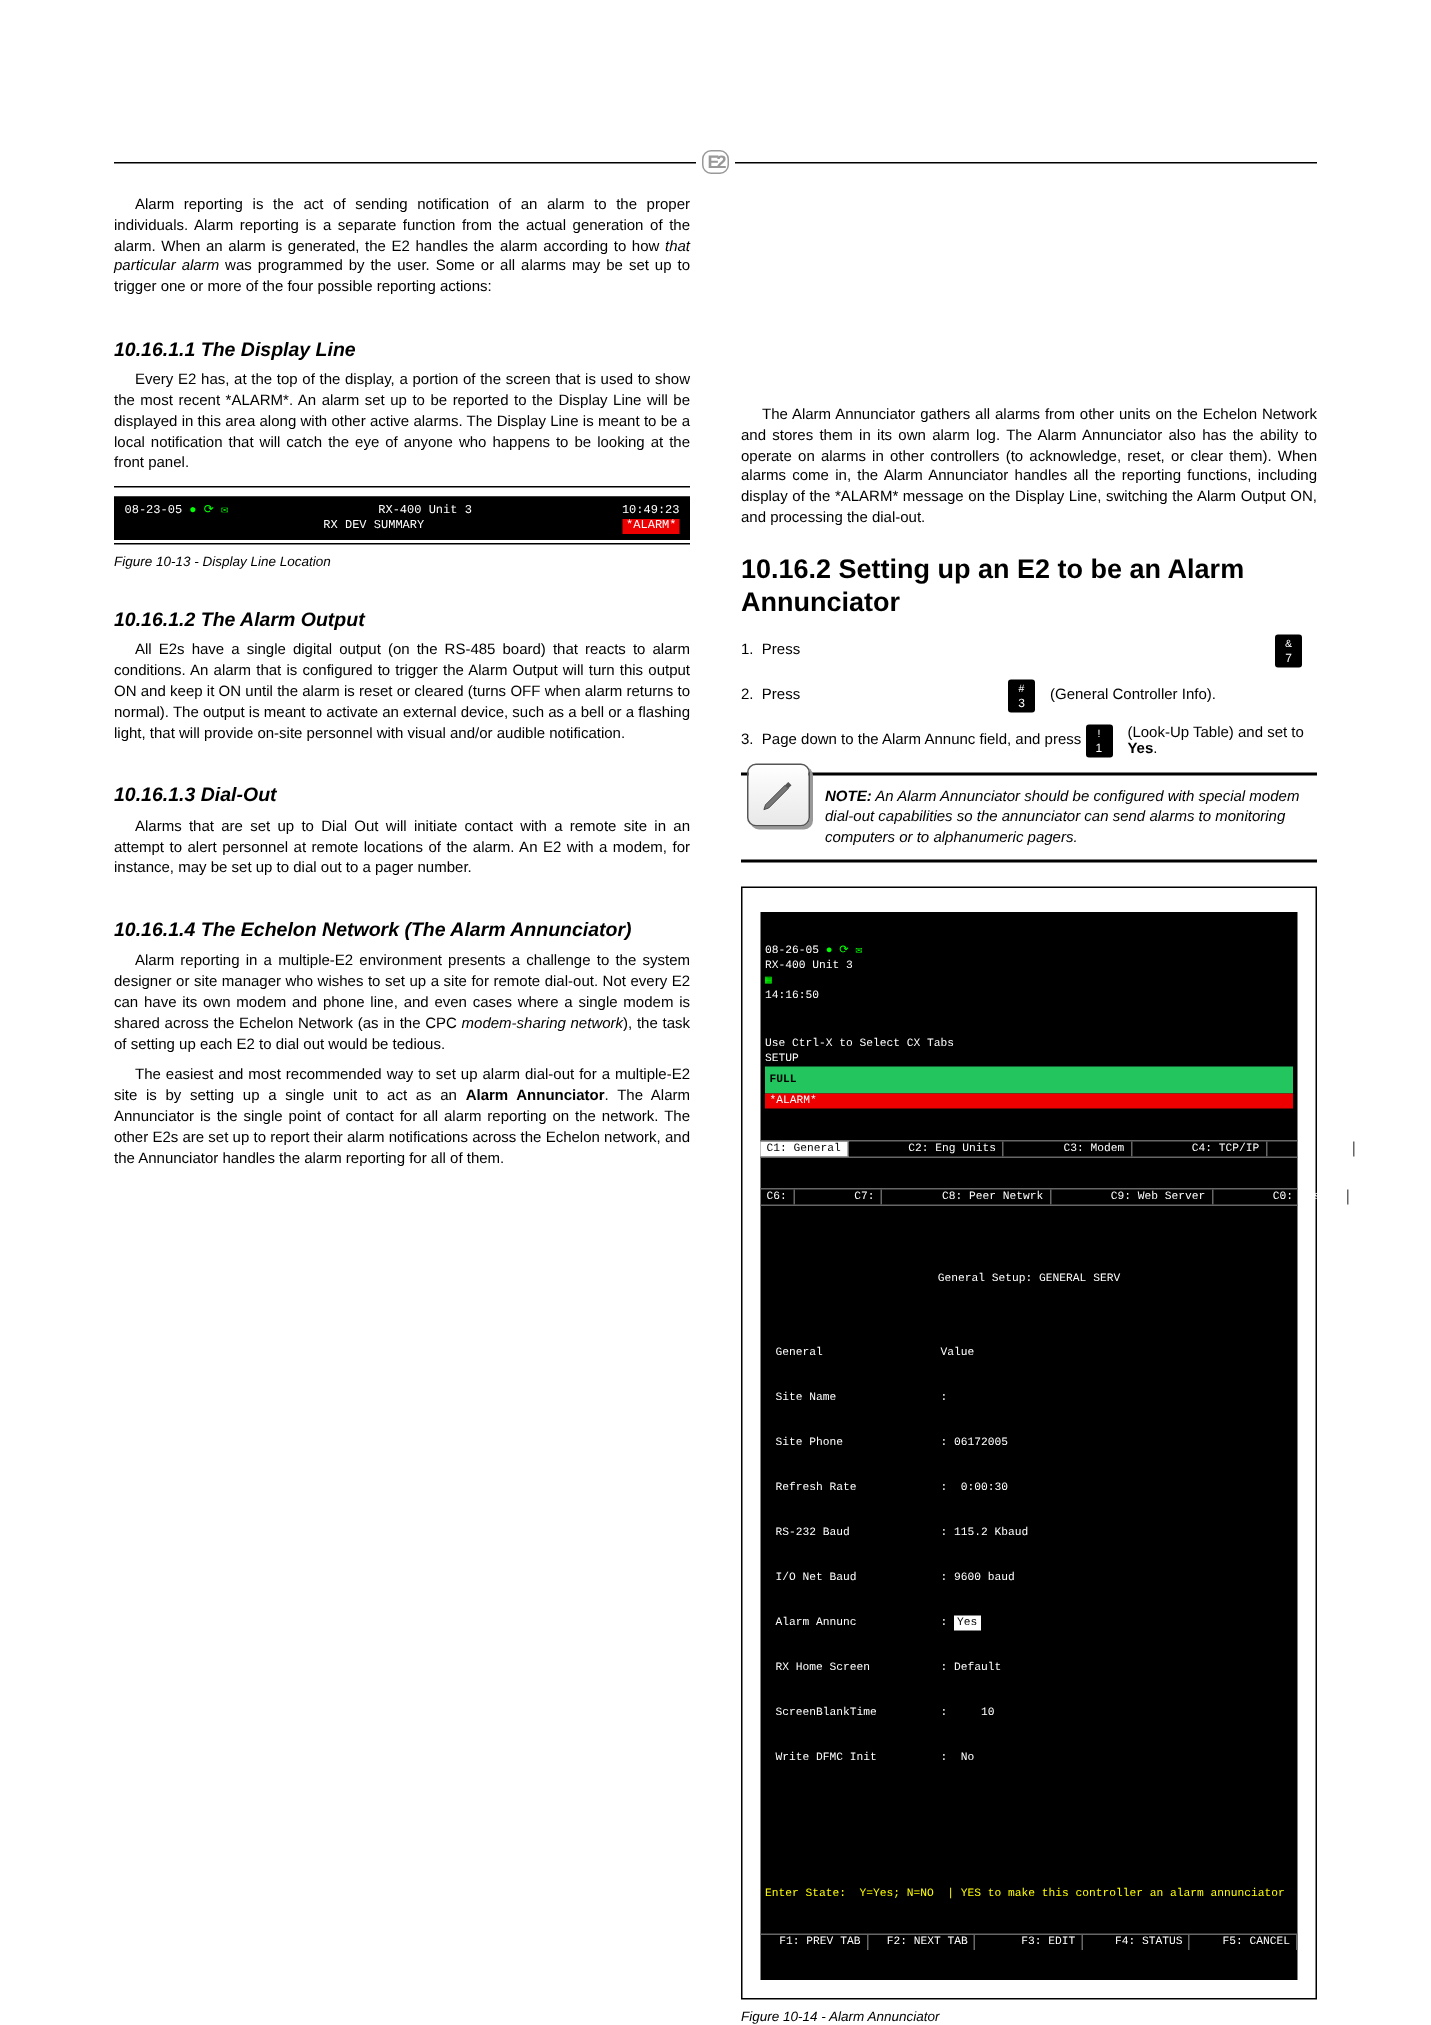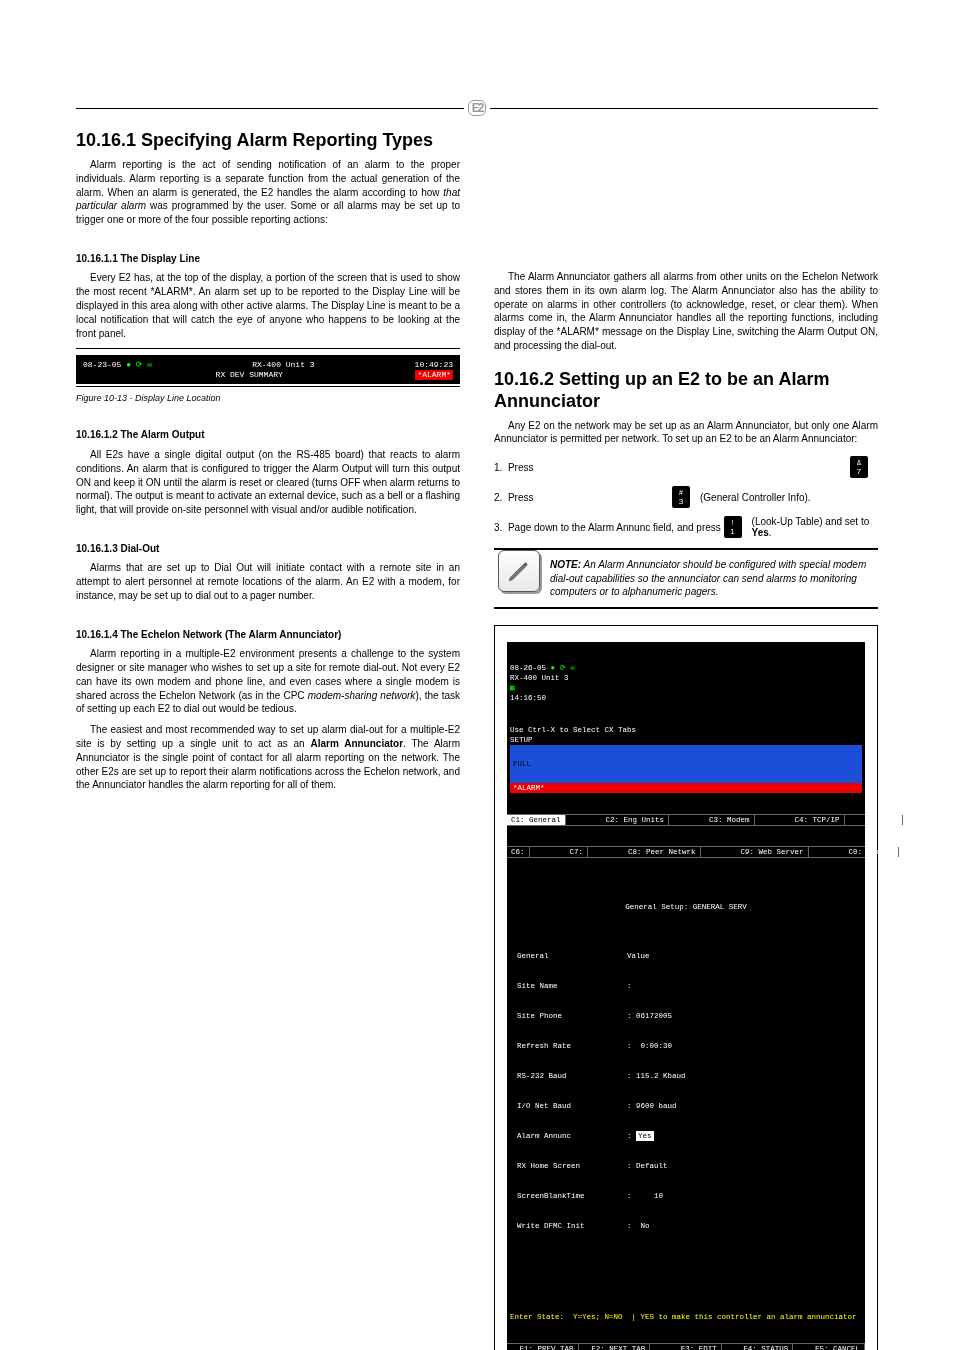--- a/index.html
+++ b/index.html
@@ -40,25 +40,26 @@
   .col { flex: 1; min-width: 0; }
   h2.section {
     font-family: "Segoe UI", Arial, sans-serif;
     font-size: 18px;
     font-weight: 600;
     margin-bottom: 6px;
     line-height: 1.22;
   }
   h3.sub {
     font-family: "Segoe UI", Arial, sans-serif;
-    font-size: 10px;
+    font-size: 13px;
     font-weight: 600;
     margin-top: 26px;
     margin-bottom: 6px;
     line-height: 1.25;
+    font-style: italic;
   }
   p.body-indent {
     font-family: Arial, sans-serif;
     font-size: 10px;
     line-height: 1.38;
     margin-bottom: 7px;
     text-indent: 14px;
     text-align: justify;
   }
   .italic { font-style: italic; }
@@ -99,21 +100,21 @@
   .keytxt { flex: 1; }
 
   
   .notebox {
     border-top: 2px solid #000;
     border-bottom: 2px solid #000;
     padding: 8px 8px 8px 4px;
     display: flex;
     gap: 10px;
     margin: 10px 0 16px 0;
-    align-items: center;
+    align-items: flex-start;
   }
   .notebox .iconwrap {
     width: 42px; height: 42px;
     background: #fff;
     border: 1px solid #555;
     border-radius: 6px;
     box-shadow: 2px 2px 0 #999;
     display: flex; align-items: center; justify-content: center;
     flex-shrink: 0;
     margin-top: -16px;
@@ -135,21 +136,21 @@
   }
   .term-big {
     background: #000;
     color: #fff;
     font-family: "Courier New", monospace;
     font-size: 7.5px;
     line-height: 10px;
     white-space: pre;
   }
   .term-big .hdr { display: flex; justify-content: space-between; padding: 1px 3px; flex-direction: column; }
-  .term-big .hdr .full { background: #1d4ed8; color: #000; padding: 14px 3px; }
+  .term-big .hdr .full { background: #22c55e; color: #000; padding: 4px 3px; font-weight: bold; }
   .term-big .hdr .alarm { background: #e00; color: #fff; padding: 0 3px; }
   .term-big .hdr .grn { color: #0f0; }
   .term-big .tabs { display: flex; border-top: 1px solid #666; border-bottom: 1px solid #666; gap: 36px; }
   .term-big .tab { border-right: 1px solid #666; padding: 0 4px; flex: 1; }
   .term-big .tab.active { background: #fff; color: #000; }
   .term-big .mid { padding: 4px 10px 40px 10px; }
   .term-big .midtitle { text-align: center; margin-bottom: 19px; }
   .term-big .kv { display: flex; }
   .term-big .kv .k { width: 110px; }
   .term-big .hl { background: #fff; color: #000; padding: 0 2px; }
@@ -166,21 +167,20 @@
   <div class="top-rule">
     <div class="hr"></div>
     <div class="logo">E2</div>
     <div class="hr"></div>
   </div>
 
   <div class="columns">
 
     <div class="col">
 
-      <h2 class="section">10.16.1  Specifying Alarm Reporting Types</h2>
 
       <p class="body-indent">
         <span>Alarm reporting is the act of sending notification of an alarm to the proper individuals. Alarm reporting is a separate function from the actual generation of the alarm. When an alarm is generated, the E2 handles the alarm according to how </span><span class="italic">that particular alarm</span><span> was programmed by the user. Some or all alarms may be set up to trigger one or more of the four possible reporting actions:</span>
       </p>
 
       <h3 class="sub">10.16.1.1  The Display Line</h3>
 
       <p class="body-indent">
         <span>Every E2 has, at the top of the display, a portion of the screen that is used to show the most recent </span><span>*ALARM*</span><span>. An alarm set up to be reported to the Display Line will be displayed in this area along with other active alarms. The Display Line is meant to be a local notification that will catch the eye of anyone who happens to be looking at the front panel.</span>
       </p>
@@ -216,21 +216,20 @@
       </p>
 
     </div>
 
     <div class="col">
 
       <p class="body-indent" style="margin-top:140px;">The Alarm Annunciator gathers all alarms from other units on the Echelon Network and stores them in its own alarm log. The Alarm Annunciator also has the ability to operate on alarms in other controllers (to acknowledge, reset, or clear them). When alarms come in, the Alarm Annunciator handles all the reporting functions, including display of the *ALARM* message on the Display Line, switching the Alarm Output ON, and processing the dial-out.</p>
 
       <h2 class="section" style="margin-top:16px;">10.16.2  Setting up an E2 to be an Alarm Annunciator</h2>
 
-      <p class="body-indent">Any E2 on the network may be set up as an Alarm Annunciator, but only one Alarm Annunciator is permitted per network. To set up an E2 to be an Alarm Annunciator:</p>
 
       <div class="keylist">
         <div class="keyrow">
           <span class="keytxt nowrap">1.&nbsp;&nbsp;Press&nbsp;</span>
           <span class="keycap">
             <span class="top">&amp;</span>
             <span>7</span>
           </span>
         </div>
         <div class="keyrow">

